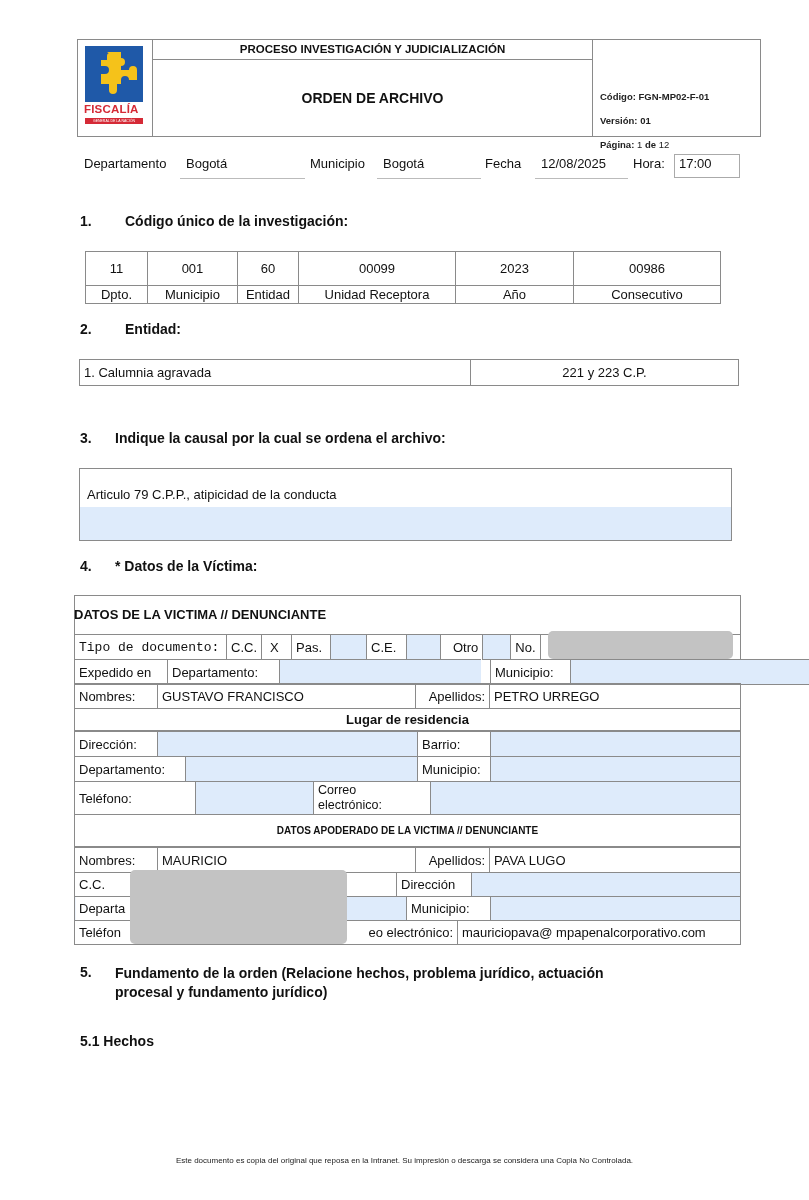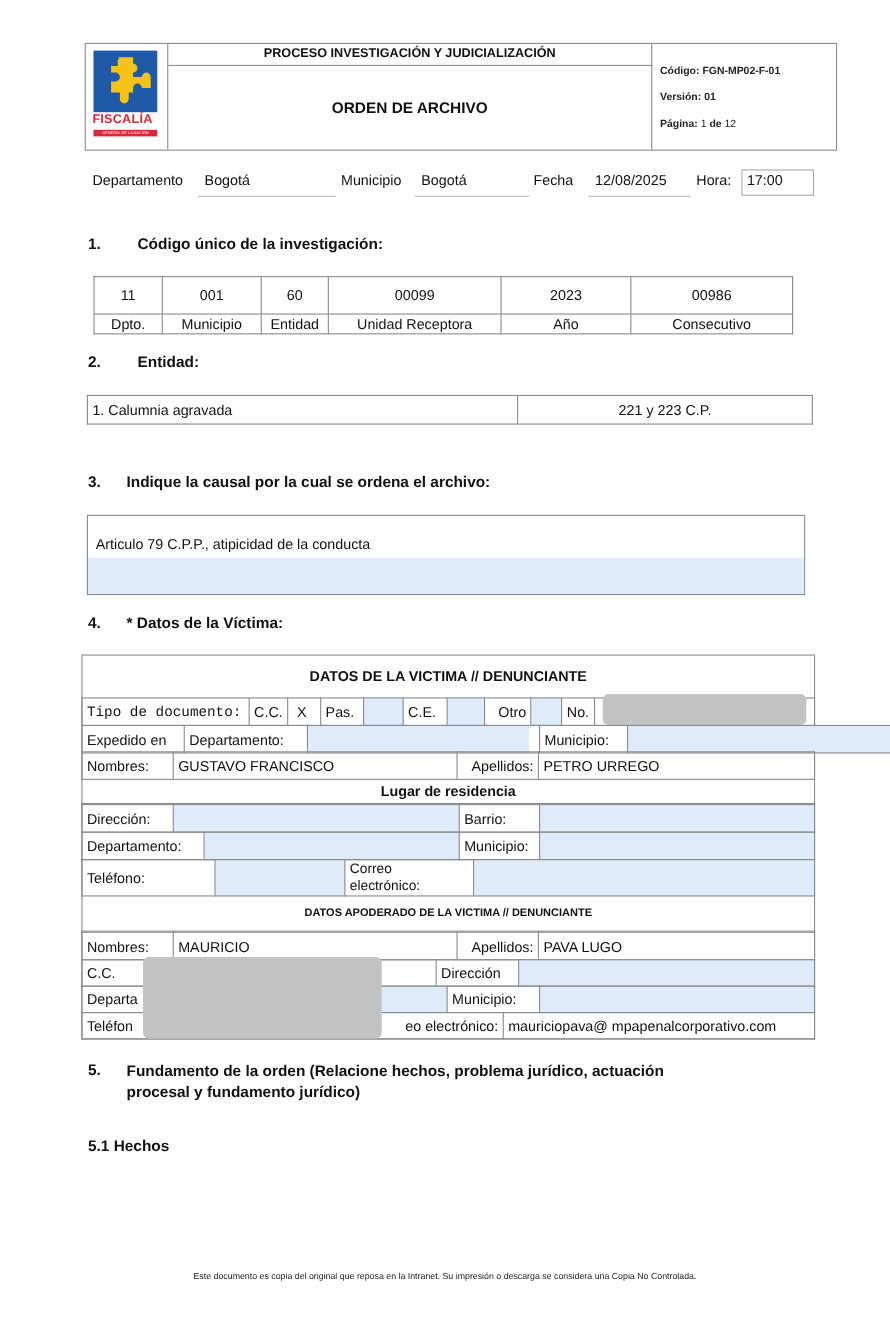--- a/index.html
+++ b/index.html
@@ -8,21 +8,21 @@
   .abs { position: absolute; }
   .b { font-weight: bold; }
   .hdr { left: 77px; top: 39px; width: 684px; height: 98px; border: 1px solid #8a8a8a; }
   .hdr .logo-cell { position: absolute; left: 0; top: 0; width: 75px; height: 96px; border-right: 1px solid #8a8a8a; }
   .logo-box { position: absolute; left: 7px; top: 6px; width: 58px; height: 56px; background: #1f59a8; }
   .logo-fisc { position: absolute; left: 6px; top: 63px; width: 62px; font-size: 11.5px; font-weight: bold; color: #d52a36; letter-spacing: 0.2px; }
   .logo-bar { position: absolute; left: 7px; top: 78px; width: 58px; height: 6px; background: #d52a36; }
   .logo-bar span { display:block; font-size: 3.5px; color:#fff; text-align:center; line-height: 6px; }
   .hdr .proc { position: absolute; left: 75px; top: 0; width: 440px; height: 20px; border-bottom: 1px solid #8a8a8a; border-right: 1px solid #8a8a8a; font-size: 11.5px; font-weight: bold; text-align: center; line-height: 19px; }
   .hdr .title { position: absolute; left: 75px; top: 20px; width: 440px; height: 76px; border-right: 1px solid #8a8a8a; font-size: 14px; font-weight: bold; text-align: center; line-height: 76px; }
-  .hdr .meta { position: absolute; left: 522px; font-size: 9.5px; color: #222; }
+  .hdr .meta { position: absolute; left: 522px; font-size: 9.5px; color: #222; margin-top: 32px; }
   .meta b { font-weight: bold; }
 
   .line-field { font-size: 13px; }
   .uline { border-bottom: 1px solid #bbb; }
   .sec-title { font-size: 14px; font-weight: bold; }
   .sec-num { font-size: 14px; font-weight: bold; }
 
   table { border-collapse: collapse; position: absolute; }
   td { border: 1px solid #8a8a8a; font-size: 13px; padding: 0 4px; white-space: nowrap; }
   .c { text-align: center; }
@@ -101,21 +101,21 @@
 <div class="abs" style="left:79px; top:468px; width:653px; height:73px; border:1px solid #8a8a8a;">
   <div style="height:38px; padding:18px 0 0 7px; font-size:13px;">Articulo 79 C.P.P., atipicidad de la conducta</div>
   <div class="fill" style="height:33px;"></div>
 </div>
 
 <div class="abs sec-num" style="left:80px; top:558px;">4.</div>
 <div class="abs sec-title" style="left:115px; top:558px;">* Datos de la Víctima:</div>
 
 <div class="abs" style="left:74px; top:595px; width:667px; height:350px; border:1px solid #8a8a8a;"></div>
 
-<div class="abs b c" style="left:74px; top:595px; width:667px; height:39px; line-height:40px; font-size:13px; text-align:center;">DATOS DE LA VICTIMA // DENUNCIANTE</div>
+<div class="abs b c" style="left:74px; top:595px; width:667px; height:39px; line-height:40px; font-size:13px; text-align:left;">DATOS DE LA VICTIMA // DENUNCIANTE</div>
 
 <table class="vt" style="left:74px; top:634px; width:667px;">
   <tbody>
       <tr style="height:25px;">
     <td style="width:152px;font-family:Liberation Mono, monospace;">Tipo de documento:</td>
     <td style="width:32px;">C.C.</td>
     <td style="width:30px; padding-left:8px;">X</td>
     <td style="width:39px;">Pas.</td>
     <td class="fill" style="width:36px;"></td>
     <td style="width:40px;">C.E.</td>

